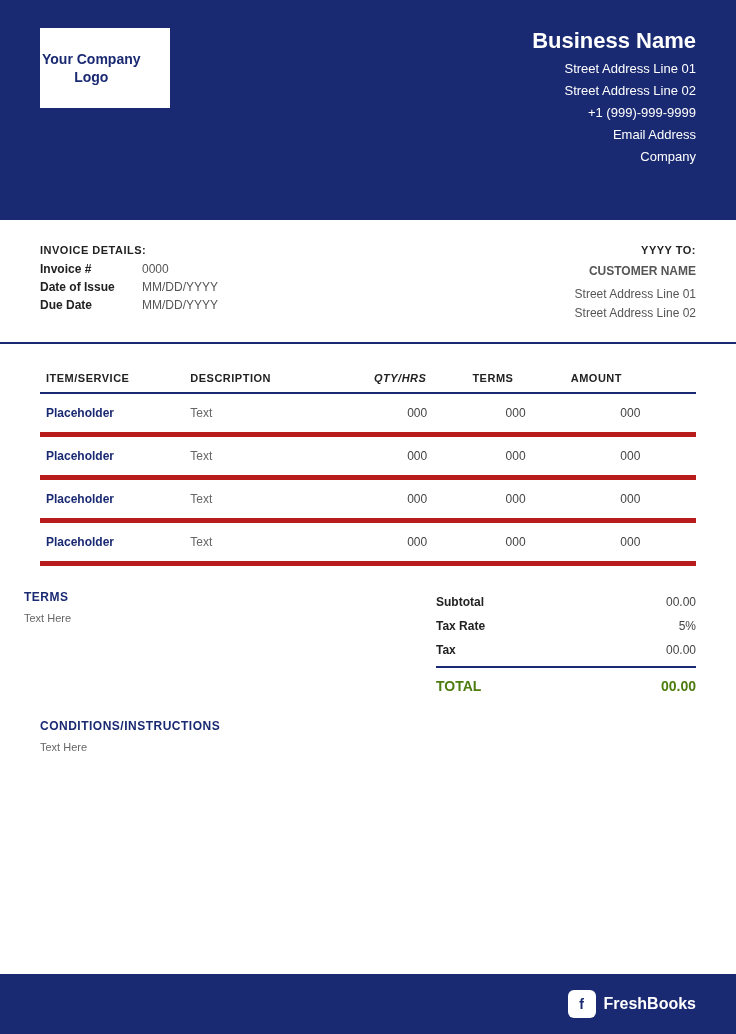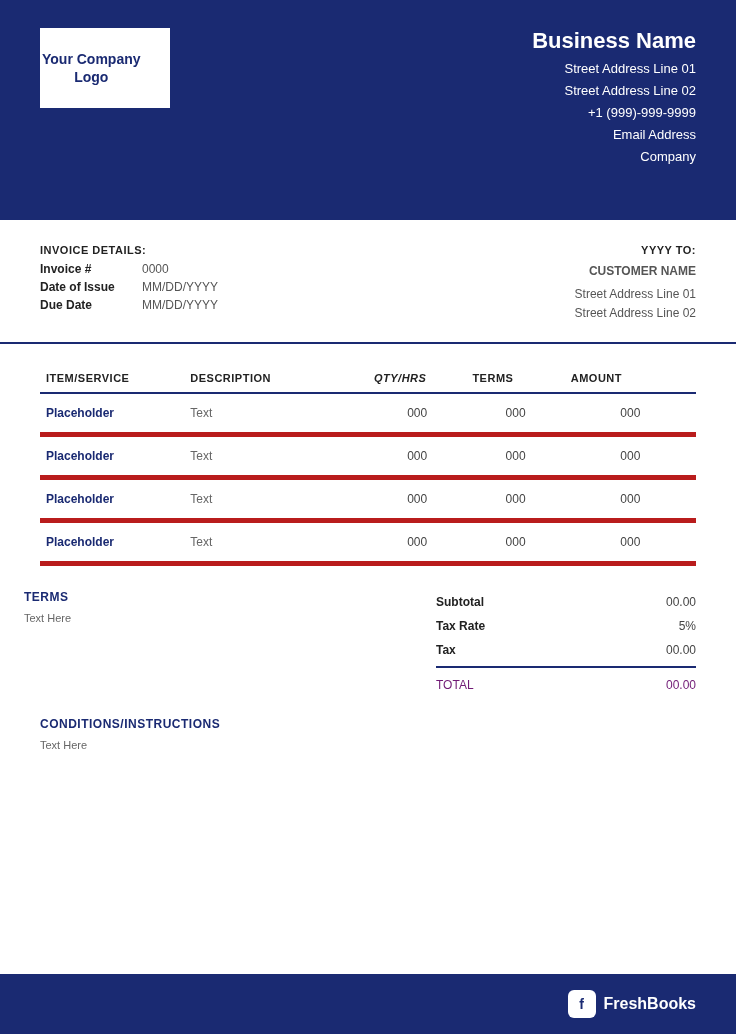--- a/index.html
+++ b/index.html
@@ -196,23 +196,23 @@
     .total-value {
       color: #444;
     }
     .total-row.final {
       border-top: 2px solid #1a2a72;
       margin-top: 4px;
       padding-top: 10px;
     }
     .total-row.final .total-label,
     .total-row.final .total-value {
-      font-weight: 400;
-      font-size: 12px;
-      color: #701a75;
+      font-weight: 700;
+      font-size: 14px;
+      color: #4d7c0f;
     }
 
     
     .conditions-section {
       padding: 0 60px 20px 40px;
     }
     .conditions-title {
       font-size: 12px;
       font-weight: 900;
       color: #1a2a72;

